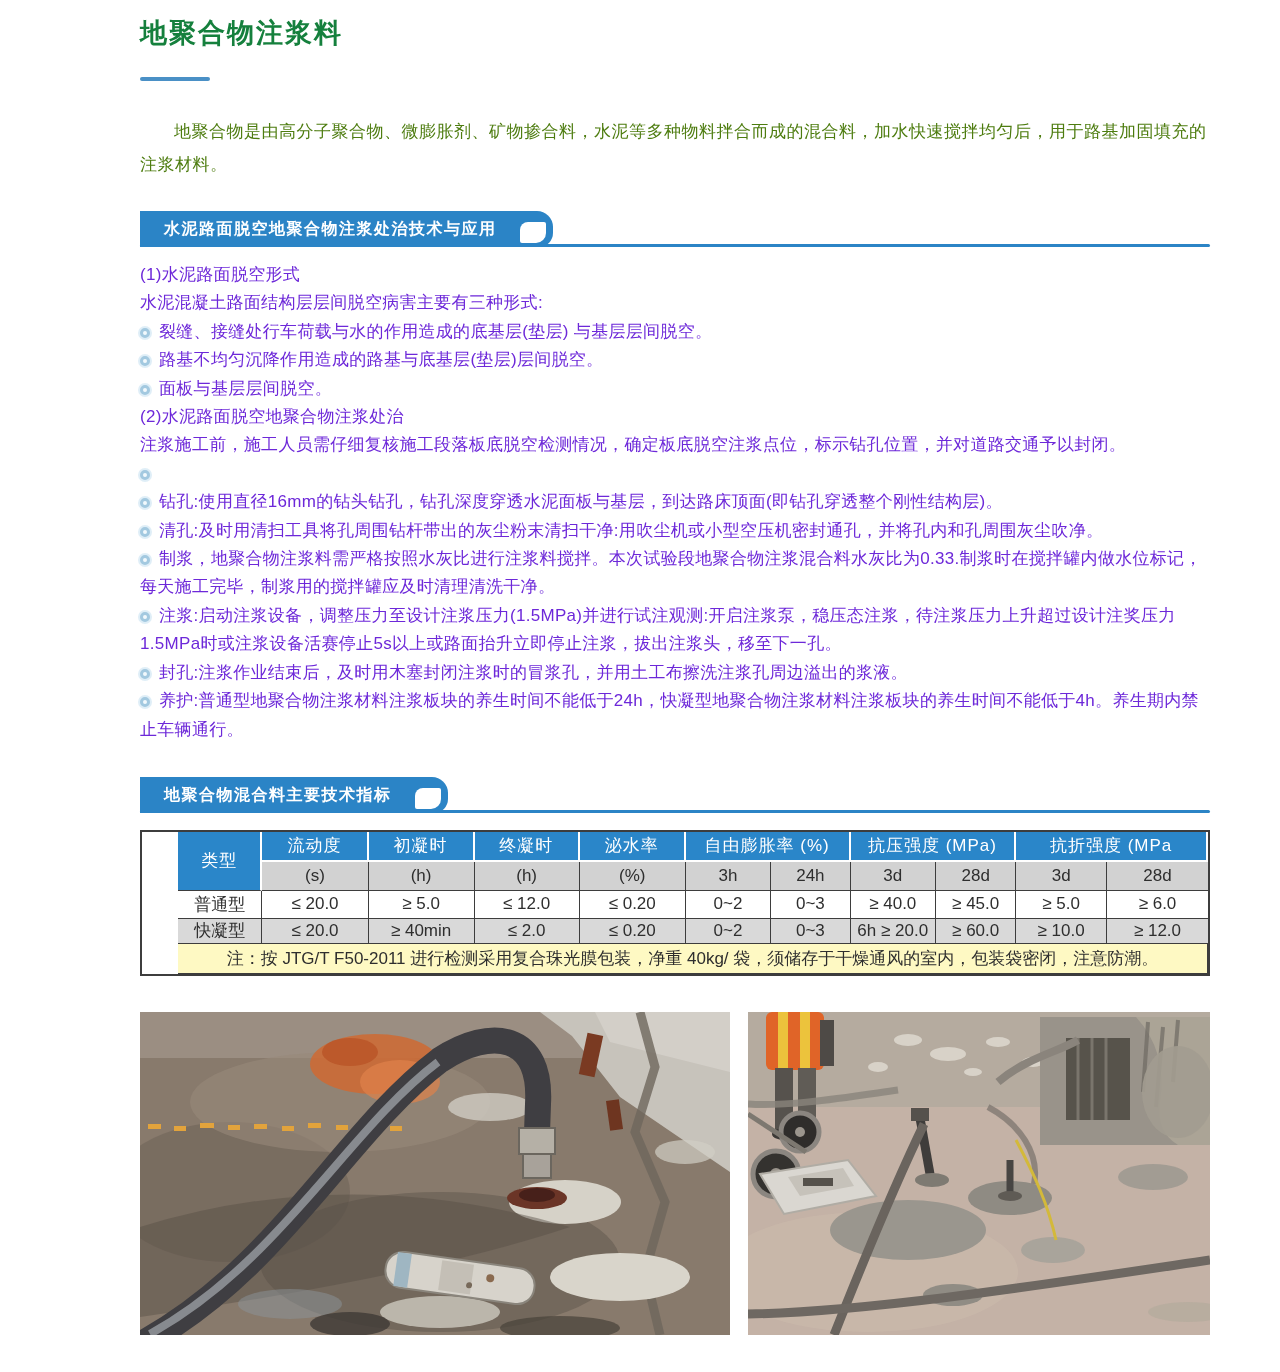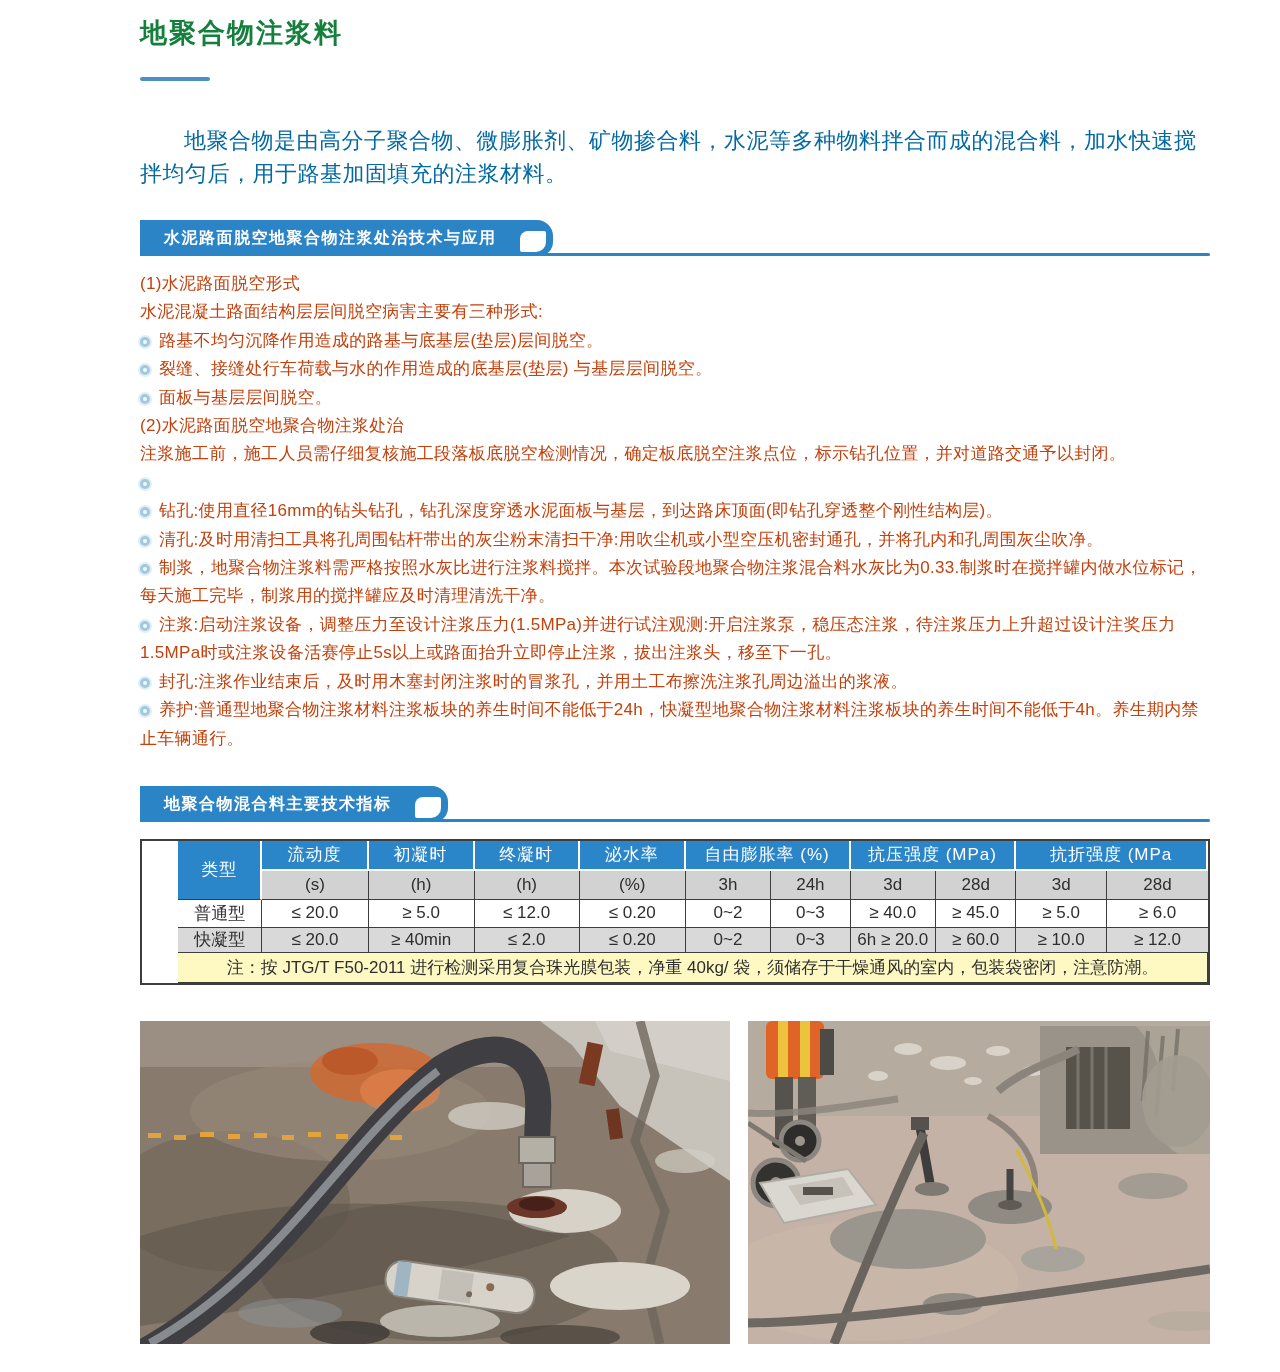--- a/index.html
+++ b/index.html
@@ -9,21 +9,21 @@
     font-family: "Liberation Sans", "DejaVu Sans", sans-serif;
     color: #4e4e4e;
   }
   .page { padding: 15px 70px 0 140px; width: 1280px; }
 
   
   .doc-title { font-size: 27px; font-weight: bold; color: #15803d; letter-spacing: 2px; }
   .title-dash { width: 70px; height: 4px; background: #4a90c6; border-radius: 2px; margin-top: 26px; }
 
   
-  .intro { margin-top: 43px; font-size: 22px; line-height: 33px; color: #0369a1; text-indent: 2em; letter-spacing: 0.5px; }
+  .intro { margin-top: 34px; font-size: 17px; line-height: 33px; color: #4d7c0f; text-indent: 2em; letter-spacing: 0.5px; }
 
   
   .banner { position: relative; height: 36px; }
   .banner.b1 { margin-top: 30px; }
   .banner.b2 { margin-top: 33px; }
   .banner-line { position: absolute; left: 0; right: 0; bottom: 0; height: 3px; background: #2b84c6; border-radius: 2px; }
   .banner-tab {
     position: absolute; left: 0; top: 0; height: 36px;
     background: #2b84c6; color: #ffffff;
     font-size: 16px; font-weight: bold; letter-spacing: 1.5px;
@@ -31,21 +31,21 @@
     border-radius: 0 16px 14px 0;
   }
   .banner-tab::after {
     content: ""; position: absolute; right: 7px; bottom: 4px;
     width: 26px; height: 21px; background: #ffffff;
     border-radius: 8px 2px 10px 2px;
   }
 
   
   .body-text { margin-top: 14px; }
-  .body-text p { font-size: 17px; line-height: 28.4px; color: #c2410c; letter-spacing: 0.3px; }
+  .body-text p { font-size: 17px; line-height: 28.4px; color: #6d28d9; letter-spacing: 0.3px; }
   .ring {
     display: inline-block; width: 10px; height: 10px;
     border: 3px solid #a3c9e0; border-radius: 50%;
     background: #f2f9fd; margin-right: 9px; vertical-align: -1px;
     box-shadow: 0 0 0 2px rgba(197,224,240,0.55);
   }
 
   
   .table-wrap { margin-top: 17px; border: 2px solid #3d3d3d; }
   table.spec { width: 100%; border-spacing: 0; border-collapse: separate; table-layout: fixed; padding-left: 36px; }
@@ -83,22 +83,22 @@
   <p class="intro">地聚合物是由高分子聚合物、微膨胀剂、矿物掺合料，水泥等多种物料拌合而成的混合料，加水快速搅拌均匀后，用于路基加固填充的注浆材料。</p>
 
   <div class="banner b1">
     <div class="banner-line"></div>
     <div class="banner-tab">水泥路面脱空地聚合物注浆处治技术与应用</div>
   </div>
 
   <div class="body-text">
     <p class="plain"><span>(1)水泥路面脱空形式</span></p>
     <p class="plain"><span>水泥混凝土路面结构层层间脱空病害主要有三种形式:</span></p>
+    <p class="li"><span class="ring"></span><span>裂缝、接缝处行车荷载与水的作用造成的底基层(垫层) 与基层层间脱空。</span></p>
     <p class="li"><span class="ring"></span><span>路基不均匀沉降作用造成的路基与底基层(垫层)层间脱空。</span></p>
-    <p class="li"><span class="ring"></span><span>裂缝、接缝处行车荷载与水的作用造成的底基层(垫层) 与基层层间脱空。</span></p>
     <p class="li"><span class="ring"></span><span>面板与基层层间脱空。</span></p>
     <p class="plain"><span>(2)水泥路面脱空地聚合物注浆处治</span></p>
     <p class="plain"><span>注浆施工前，施工人员需仔细复核施工段落板底脱空检测情况，确定板底脱空注浆点位，标示钻孔位置，并对道路交通予以封闭。</span></p>
     <p class="li"><span class="ring"></span></p>
     <p class="li"><span class="ring"></span><span>钻孔:使用直径16mm的钻头钻孔，钻孔深度穿透水泥面板与基层，到达路床顶面(即钻孔穿透整个刚性结构层)。</span></p>
     <p class="li"><span class="ring"></span><span>清孔:及时用清扫工具将孔周围钻杆带出的灰尘粉末清扫干净:用吹尘机或小型空压机密封通孔，并将孔内和孔周围灰尘吹净。</span></p>
     <p class="li"><span class="ring"></span><span>制浆，地聚合物注浆料需严格按照水灰比进行注浆料搅拌。本次试验段地聚合物注浆混合料水灰比为0.33.制浆时在搅拌罐内做水位标记，每天施工完毕，制浆用的搅拌罐应及时清理清洗干净。</span></p>
     <p class="li"><span class="ring"></span><span>注浆:启动注浆设备，调整压力至设计注浆压力(1.5MPa)并进行试注观测:开启注浆泵，稳压态注浆，待注浆压力上升超过设计注奖压力1.5MPa时或注浆设备活赛停止5s以上或路面抬升立即停止注浆，拔出注浆头，移至下一孔。</span></p>
     <p class="li"><span class="ring"></span><span>封孔:注浆作业结束后，及时用木塞封闭注浆时的冒浆孔，并用土工布擦洗注浆孔周边溢出的浆液。</span></p>
     <p class="li"><span class="ring"></span><span>养护:普通型地聚合物注浆材料注浆板块的养生时间不能低于24h，快凝型地聚合物注浆材料注浆板块的养生时间不能低于4h。养生期内禁止车辆通行。</span></p>

